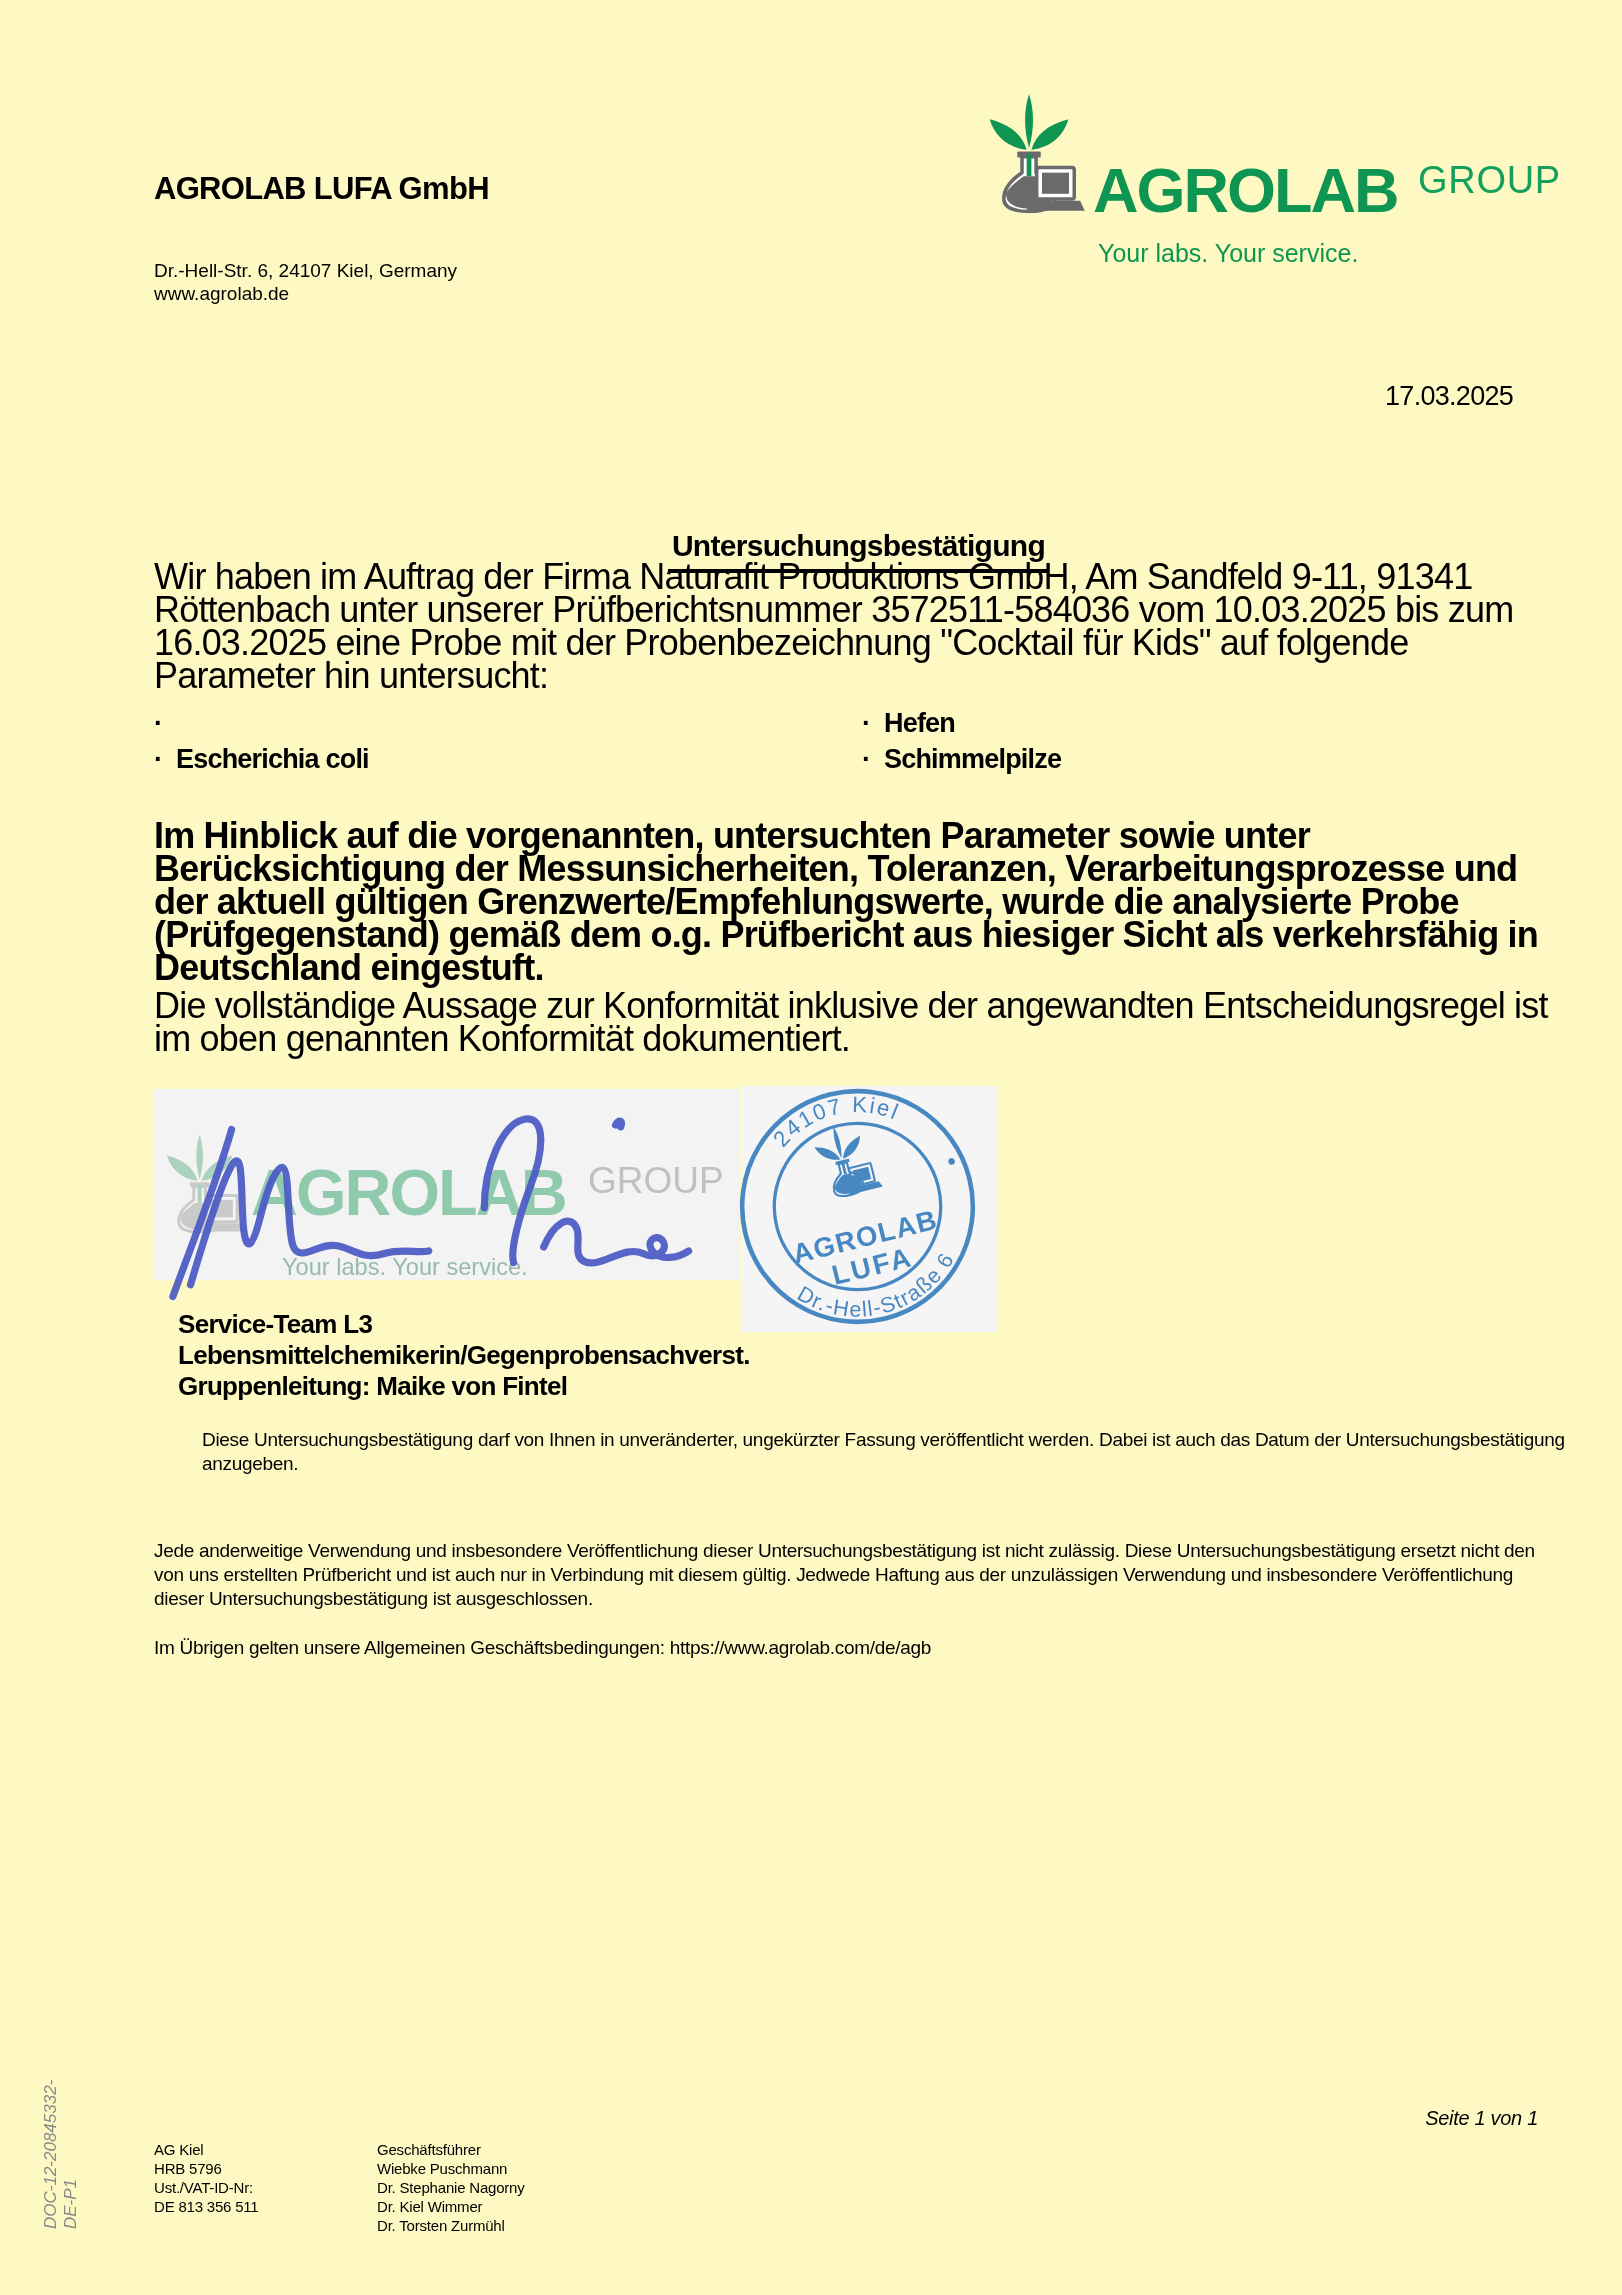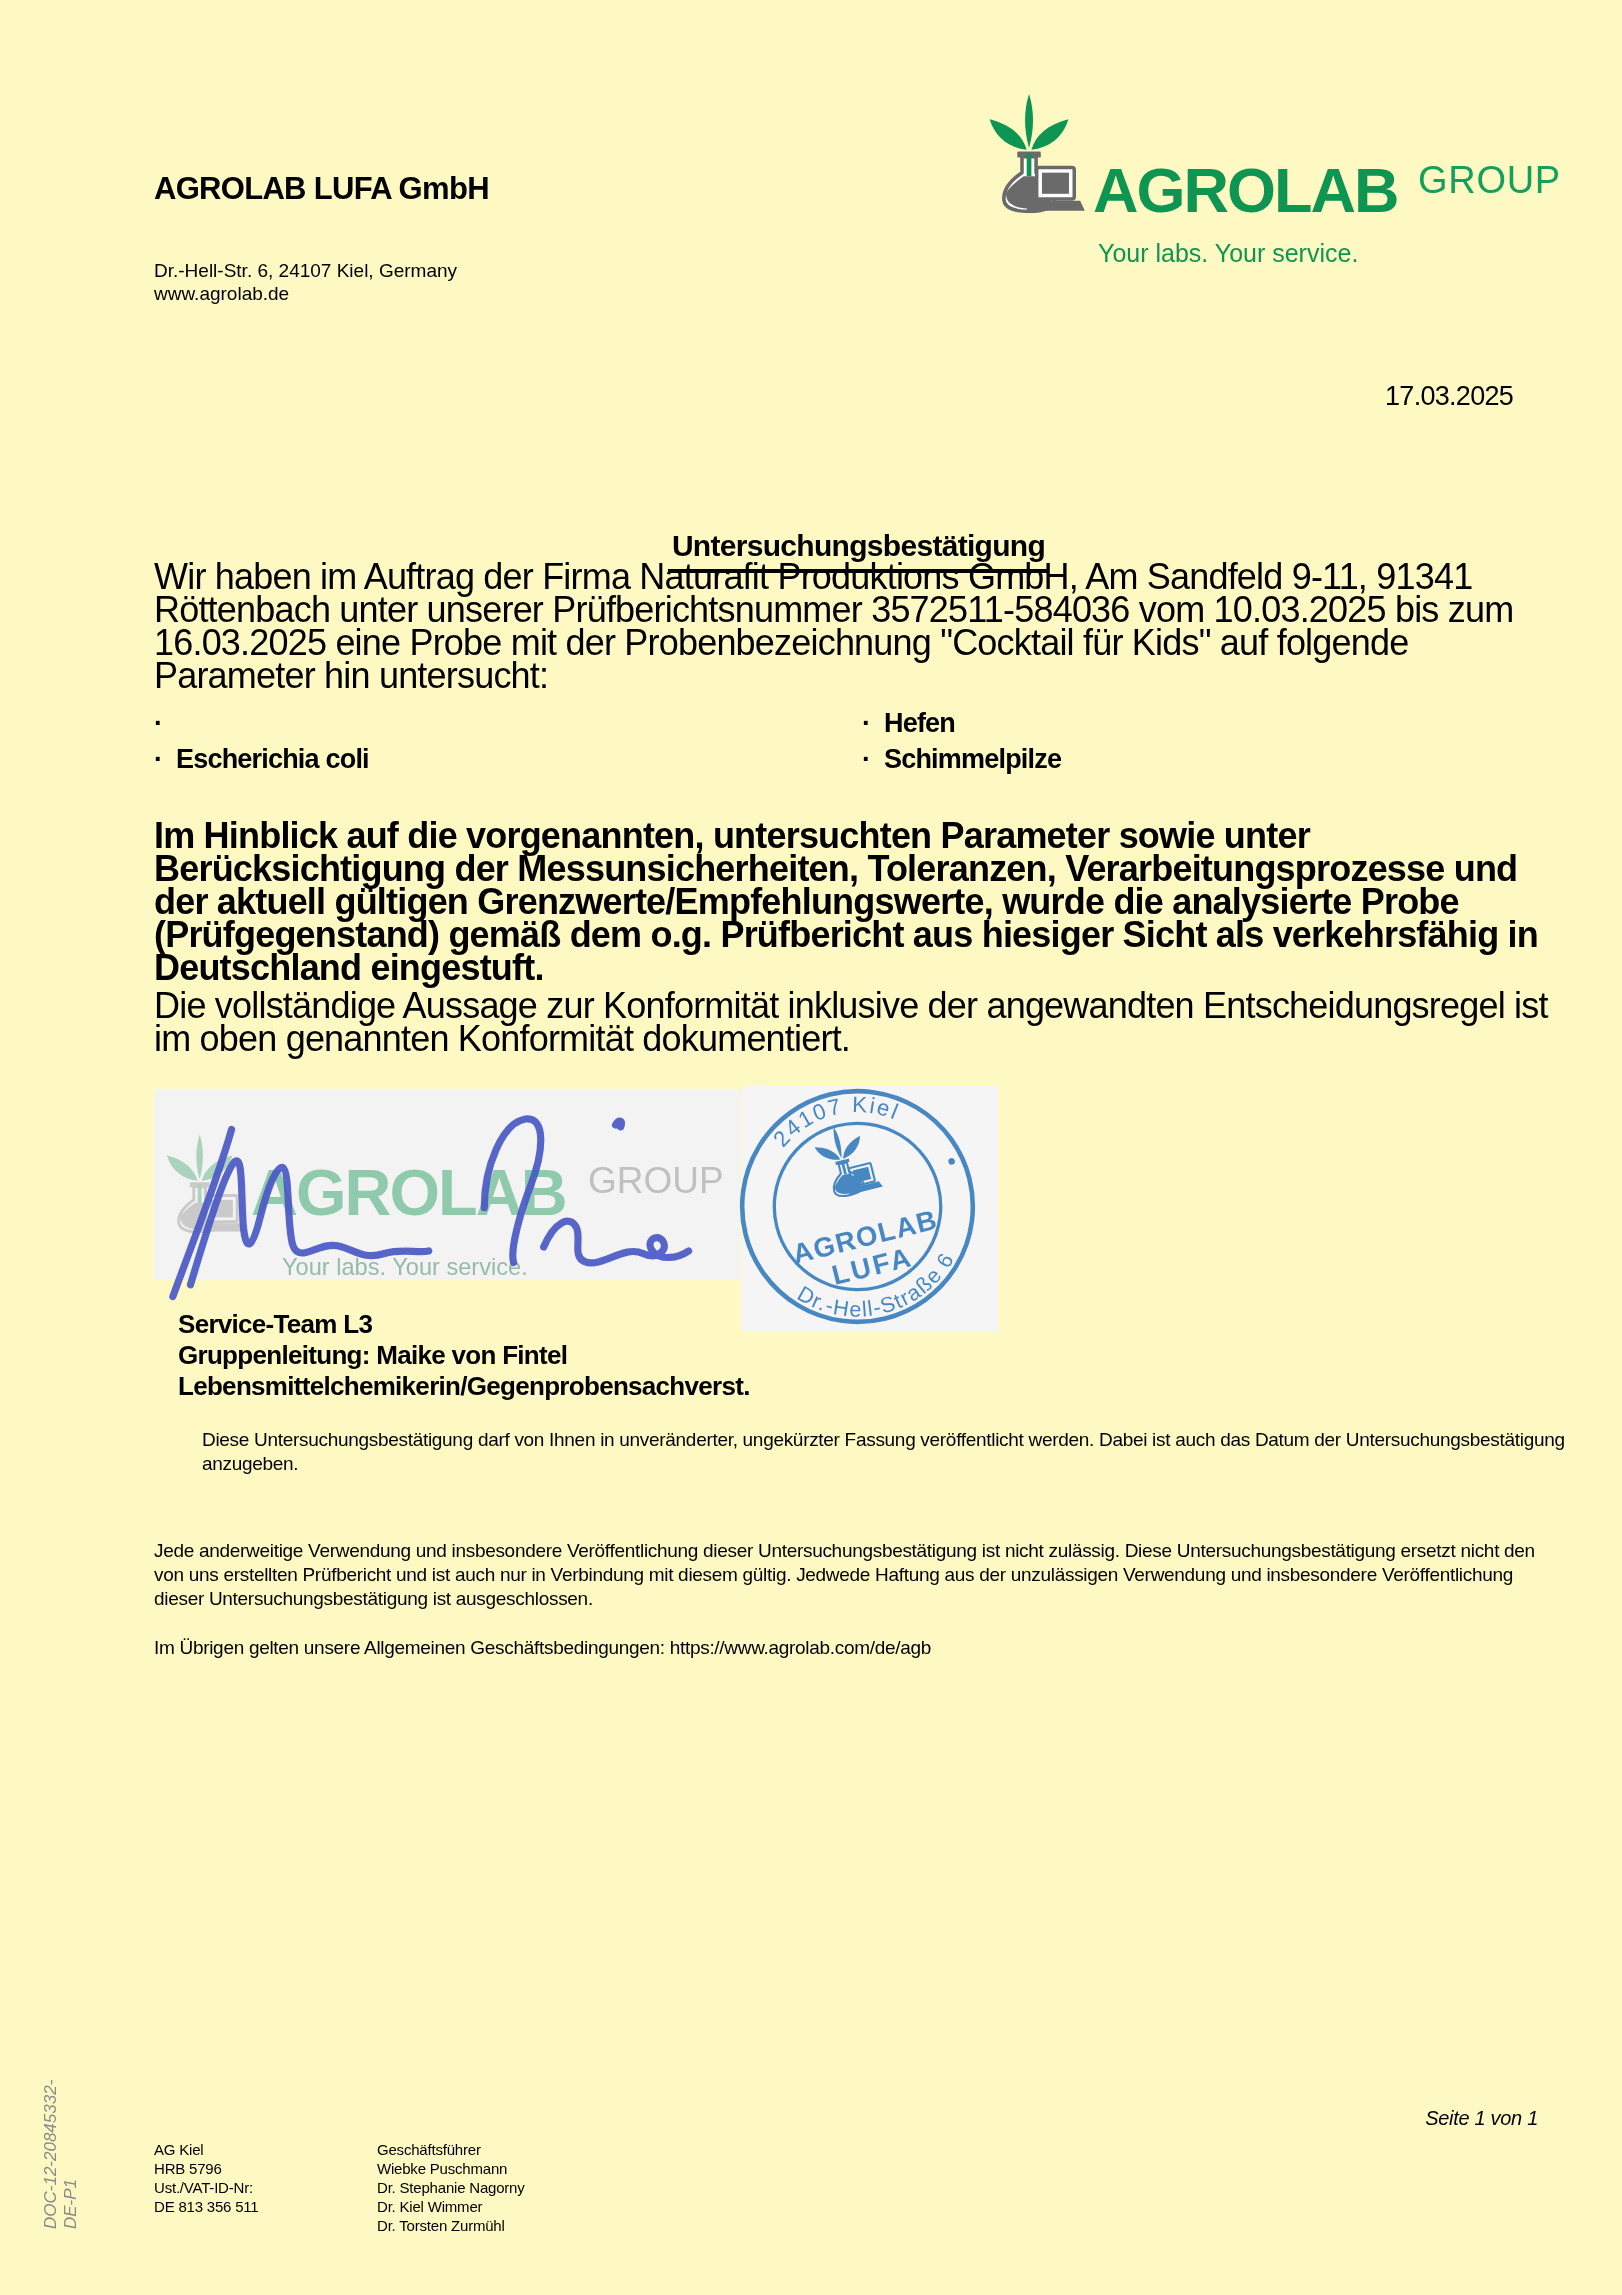--- a/index.html
+++ b/index.html
@@ -158,22 +158,22 @@
       <path d="M118,62 C96,140 58,236 28,318"></path>
       <path d="M55,300 C85,200 108,128 122,112 C136,98 132,160 136,210 C140,252 150,244 162,196 C172,156 186,118 196,120 C208,124 202,210 212,240 C222,268 252,234 280,240 C308,246 318,262 352,252 C380,244 404,252 420,248"></path>
       <path d="M505,182 C505,120 532,52 568,46 C600,42 596,96 576,148 C560,190 544,246 550,266"></path>
       <path d="M596,242 C612,204 636,192 646,212 C654,228 640,256 658,264 C684,276 718,238 748,252 C770,262 788,246 778,232 C768,220 750,234 764,250 C776,262 800,260 818,248"></path>
       <path d="M706,55 C711,46 718,48 714,58"></path>
     </g>
   </svg>
 
   <div class="signer">
     <div>Service-Team L3</div>
+    <div>Lebensmittelchemikerin/Gegenprobensachverst.</div>
     <div>Gruppenleitung: Maike von Fintel</div>
-    <div>Lebensmittelchemikerin/Gegenprobensachverst.</div>
   </div>
 
   <div class="legal p1">Diese Untersuchungsbestätigung darf von Ihnen in unveränderter, ungekürzter Fassung veröffentlicht werden. Dabei ist auch das Datum der Untersuchungsbestätigung anzugeben.</div>
   <div class="legal p2">Jede anderweitige Verwendung und insbesondere Veröffentlichung dieser Untersuchungsbestätigung ist nicht zulässig. Diese Untersuchungsbestätigung ersetzt nicht den von uns erstellten Prüfbericht und ist auch nur in Verbindung mit diesem gültig. Jedwede Haftung aus der unzulässigen Verwendung und insbesondere Veröffentlichung dieser Untersuchungsbestätigung ist ausgeschlossen.</div>
   <div class="legal p3">Im Übrigen gelten unsere Allgemeinen Geschäftsbedingungen: https://www.agrolab.com/de/agb</div>
 
   <div class="docid">DOC-12-20845332-DE-P1</div>
   <div class="pagenum">Seite 1 von 1</div>
 
   <div class="foot-col registry">

